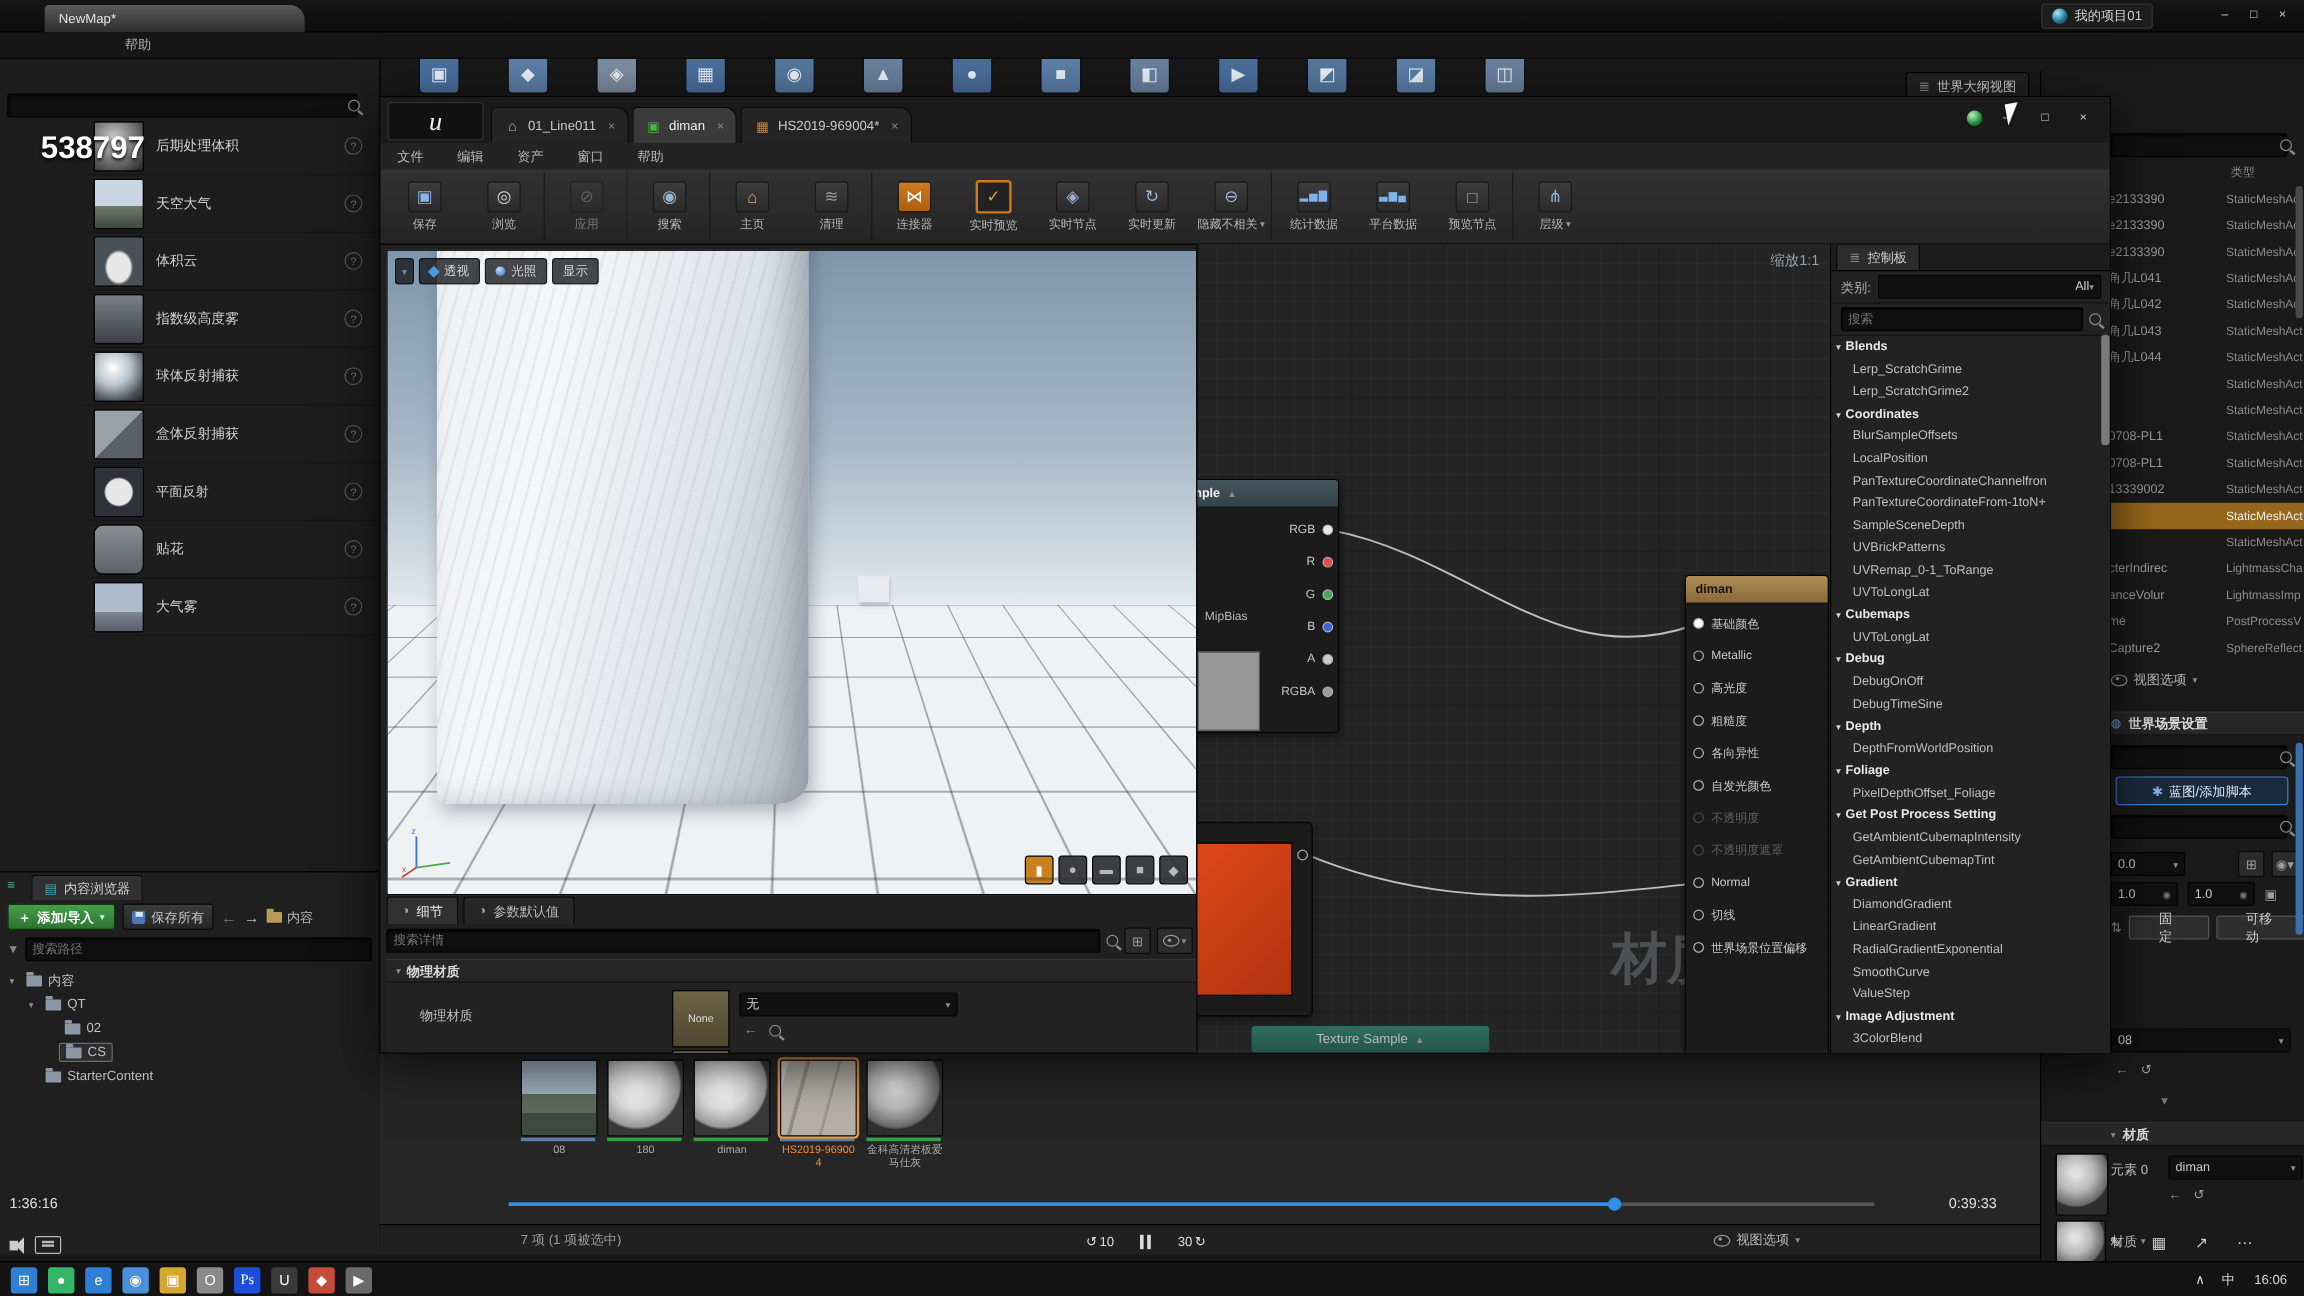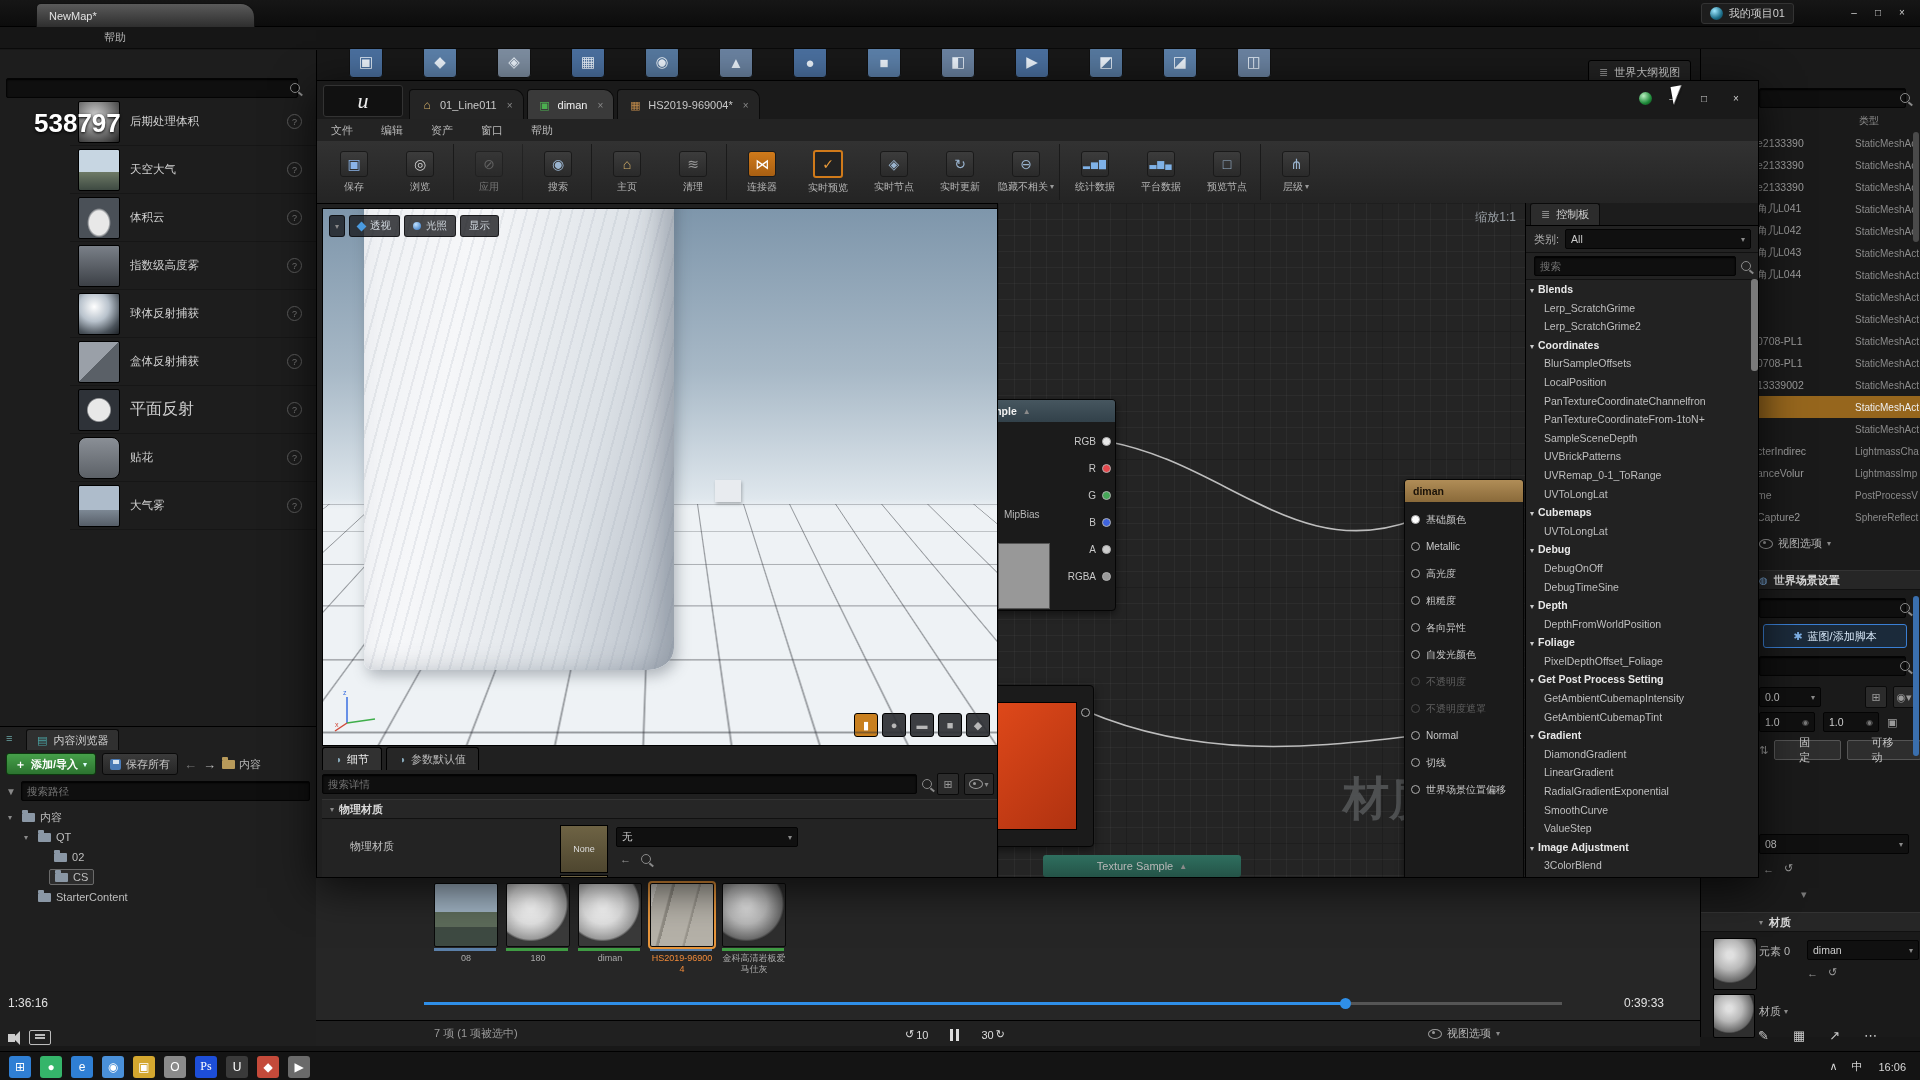--- a/index.html
+++ b/index.html
@@ -62,21 +62,21 @@
   .asset.selected .thumb{outline:2px solid #e8963c}
   .asset.selected .aname{color:#f08a3a}
   .k-landscape{background:linear-gradient(#9fb2c2 0 45%,#5d6b5a 45% 70%,#3e4a42 70%)}
   .k-sphere{background:radial-gradient(circle at 38% 32%,#fff 0 8%,#e2e2e2 35%,#9a9a9a 62%,#3a3a3a 66%),#3a3a3a}
   .k-marble-light{background:linear-gradient(115deg,rgba(255,255,255,.55) 0 12%,transparent 12% 30%,rgba(120,115,105,.3) 32% 34%,transparent 34%),#cfcdc8}
   .k-marble{background:linear-gradient(105deg,rgba(255,255,255,.35) 0 8%,transparent 8% 26%,rgba(90,86,78,.4) 28% 31%,transparent 31% 60%,rgba(90,86,78,.3) 62% 64%,transparent 64%),#b5b1a8}
   .k-gray-sphere{background:radial-gradient(circle at 38% 32%,#e0e0e0 0 8%,#b8b8b8 35%,#6a6a6a 62%,#2e2e2e 66%),#2e2e2e}
   #status-strip{left:316px;top:1020px;width:1384px;height:25px;background:#202020;border-top:1px solid #000;z-index:2;display:flex;align-items:center}
 
   
-  #right-panel{left:1700px;top:36px;width:220px;height:1001px;background:#1a1a1a;border-left:1px solid #000;z-index:1}
+  #right-panel{left:1700px;top:59px;width:220px;height:1001px;background:#1a1a1a;border-left:1px solid #000;z-index:1}
   .ol-row{height:22px;display:flex;align-items:center;font-size:10.5px;color:#9a9a9a}
   .ol-row .onm{width:98px;overflow:hidden;white-space:nowrap}
   .ol-row .oty{width:64px;overflow:hidden;white-space:nowrap;color:#8a8a8a;font-size:10px}
   .ol-row.sel{background:#96661d;color:#fff}.ol-row.sel .oty{color:#eee}
   .vbox{background:#101010;border:1px solid #040404;border-radius:2px;height:18px;display:flex;align-items:center;padding:0 5px;color:#ccc;font-size:10.5px}
   .smbtn{height:18px;background:#2e2e2e;border:1px solid #555;border-radius:2px;display:flex;align-items:center;justify-content:center;padding:0 24px;color:#ccc}
 
   
   #matwin{left:316px;top:80px;width:1441px;height:796px;background:#202020;border:1px solid #000;box-shadow:0 10px 40px rgba(0,0,0,.7);z-index:10;overflow:hidden}
   .mtab{height:30px;display:flex;align-items:center;gap:6px;padding:0 10px;background:#242424;border:1px solid #0a0a0a;border-bottom:none;border-radius:4px 10px 0 0;color:#c8c8c8;font-size:11px}
@@ -242,21 +242,21 @@
       </div>
 
       <div class="pa-item">
         <span class="pa-thumb k-boxcap"></span>
         <span style="color:#cfcfcf;font-size:11.5px">盒体反射捕获</span>
         <span class="infoc">?</span>
       </div>
 
       <div class="pa-item">
         <span class="pa-thumb k-plane"></span>
-        <span style="color:#cfcfcf;font-size:16px">平面反射</span>
+        <span style="color:#cfcfcf;font-size:11px">平面反射</span>
         <span class="infoc">?</span>
       </div>
 
       <div class="pa-item">
         <span class="pa-thumb k-decal"></span>
         <span style="color:#cfcfcf;font-size:11.5px">贴花</span>
         <span class="infoc">?</span>
       </div>
 
       <div class="pa-item">
@@ -929,21 +929,21 @@
 
   <div class="abs" id="palette">
     <div class="row" style="height:22px;background:#1c1c1c;border-bottom:1px solid #000">
       <span class="row" style="height:21px;background:#2c2c2c;border:1px solid #0a0a0a;border-bottom:none;border-radius:3px 3px 0 0;padding:0 10px;gap:6px;margin-left:4px;color:#d0d0d0">
         <span style="color:#8a8a8a">≣</span>
         <span>控制板</span>
       </span>
     </div>
     <div class="row" style="height:26px;padding:0 8px;gap:6px;border-bottom:1px solid #111">
       <span style="color:#b0b0b0">类别:</span>
-      <span class="vbox" style="flex:1;justify-content:space-between">
+      <span class="vbox" style="flex:1;justify-content:flex-end">
         <span>All</span>
         <span class="caret">▾</span>
       </span>
     </div>
     <div class="row" style="height:26px;padding:0 8px;gap:5px;border-bottom:1px solid #111">
       <input class="sbox" style="flex: 1 1 0%;" placeholder="搜索">
       <span class="mag"></span>
     </div>
     <div>
 

